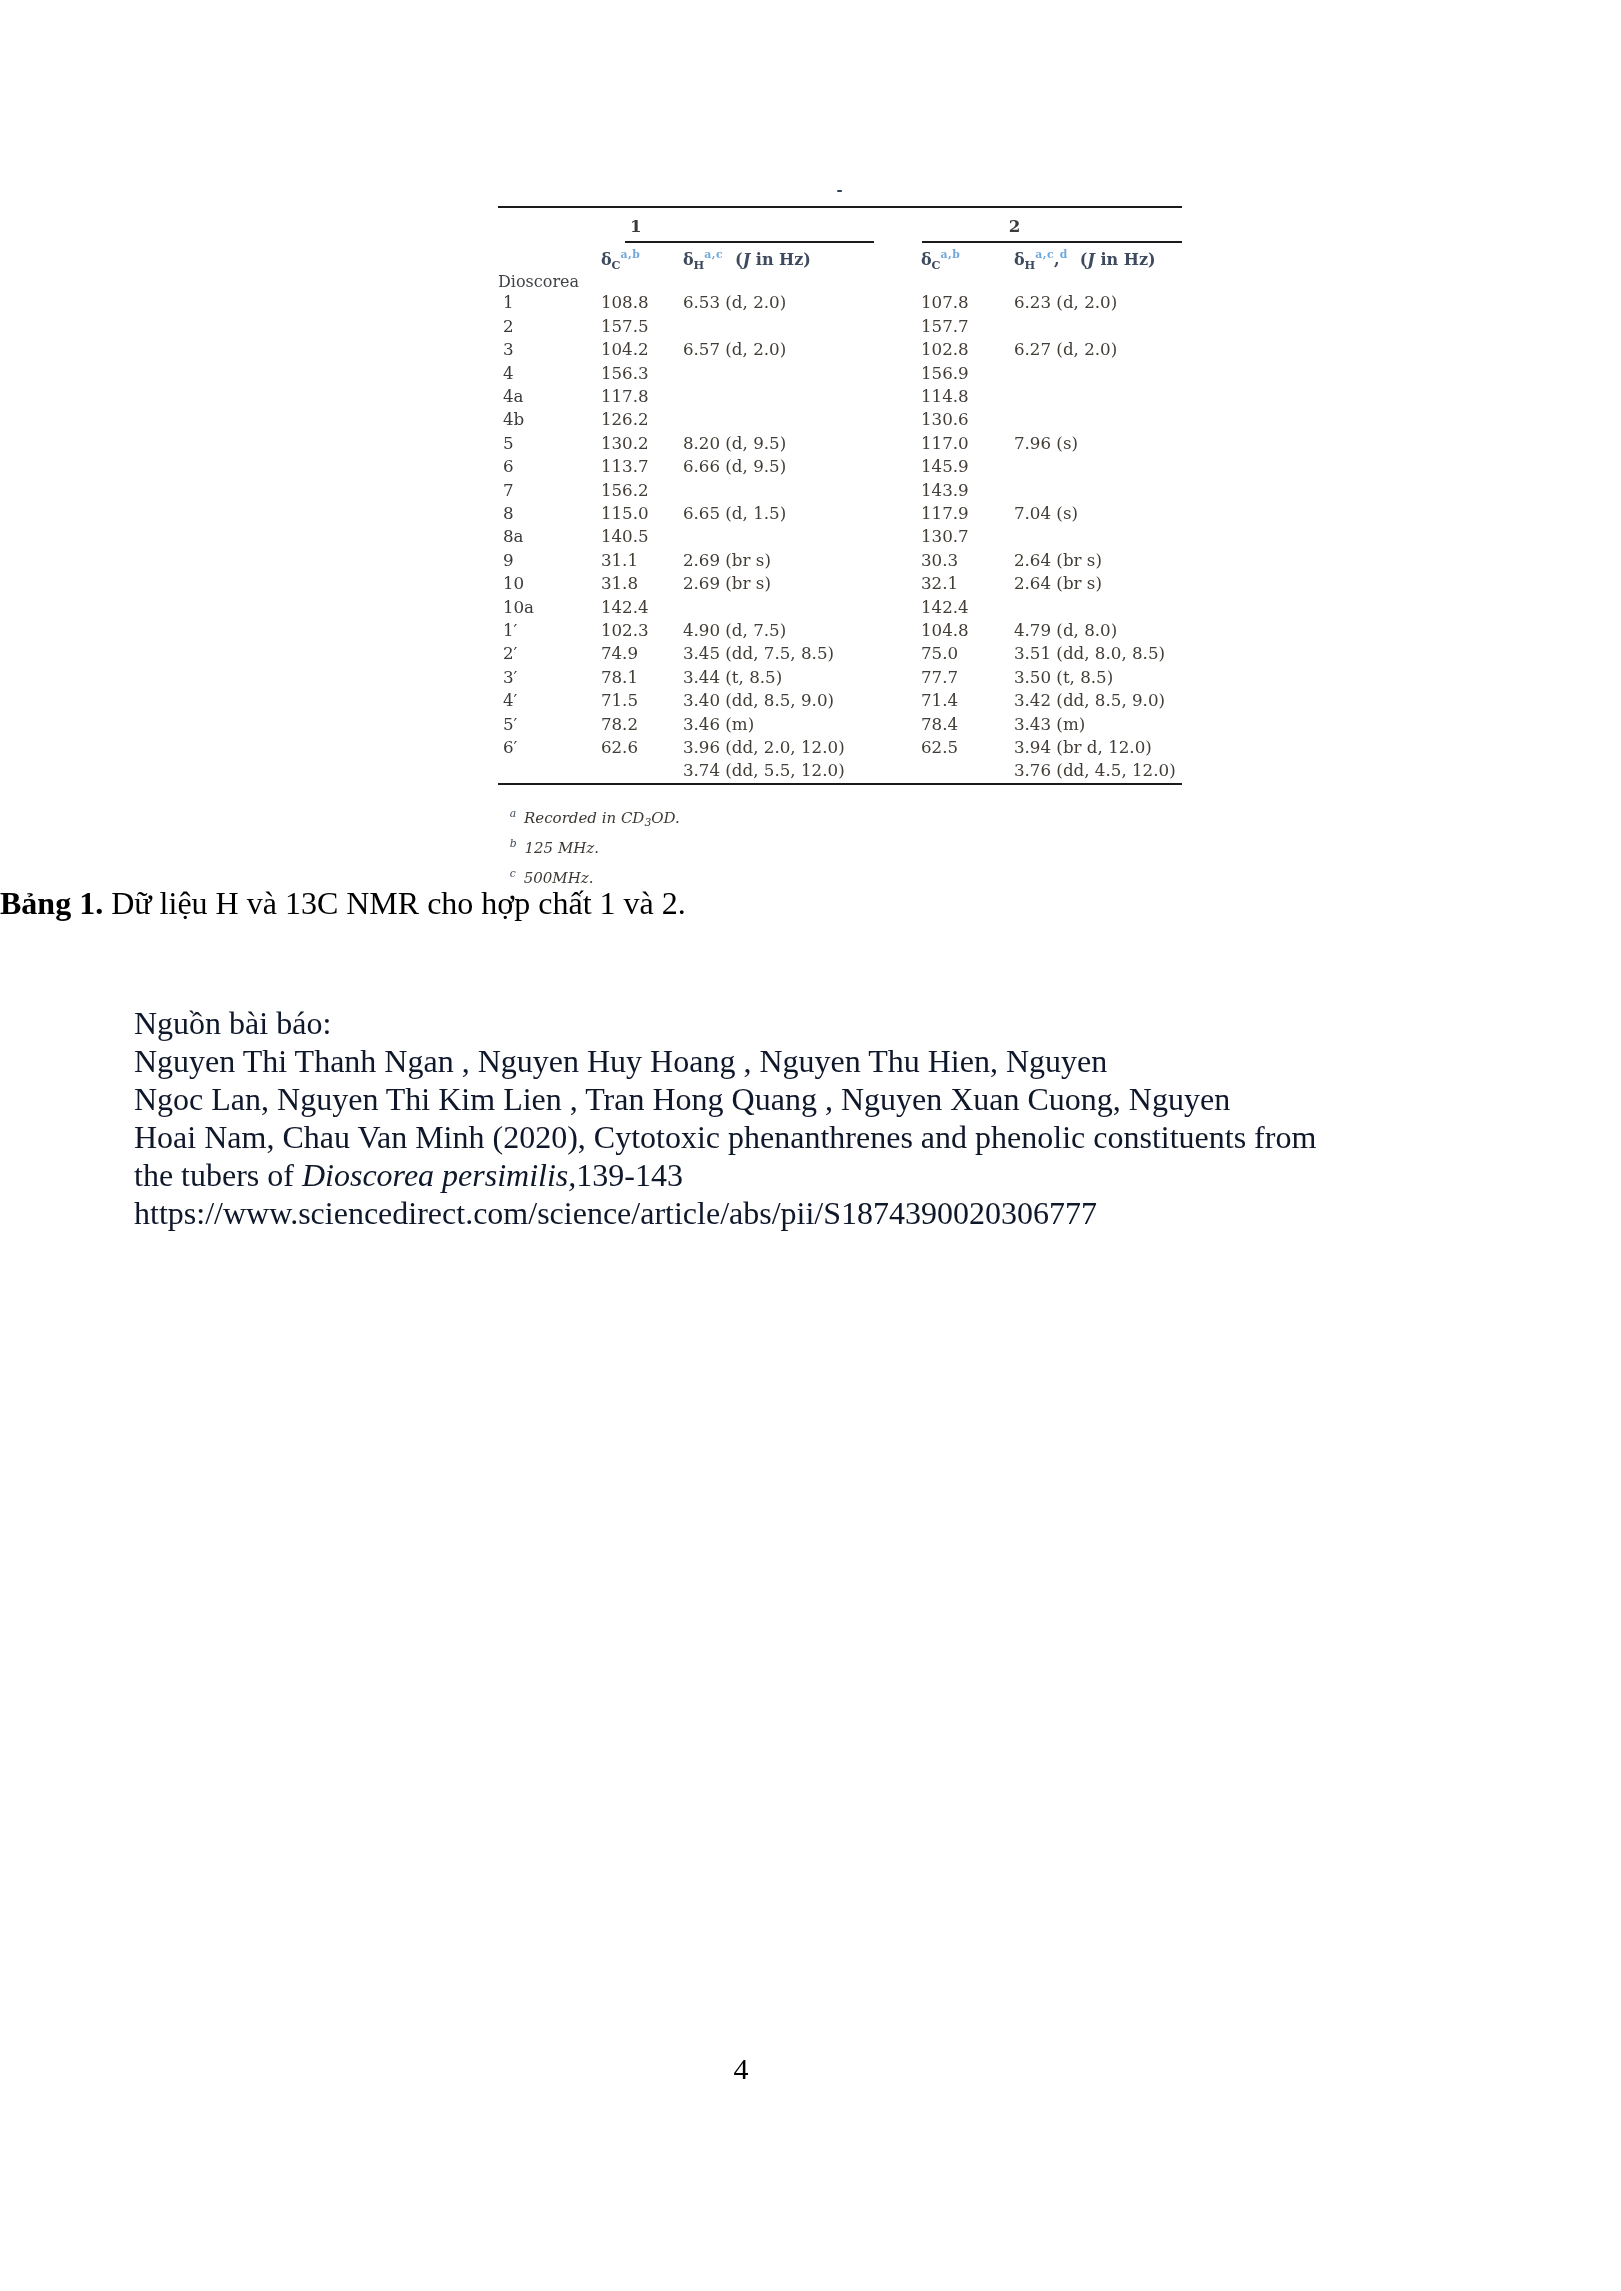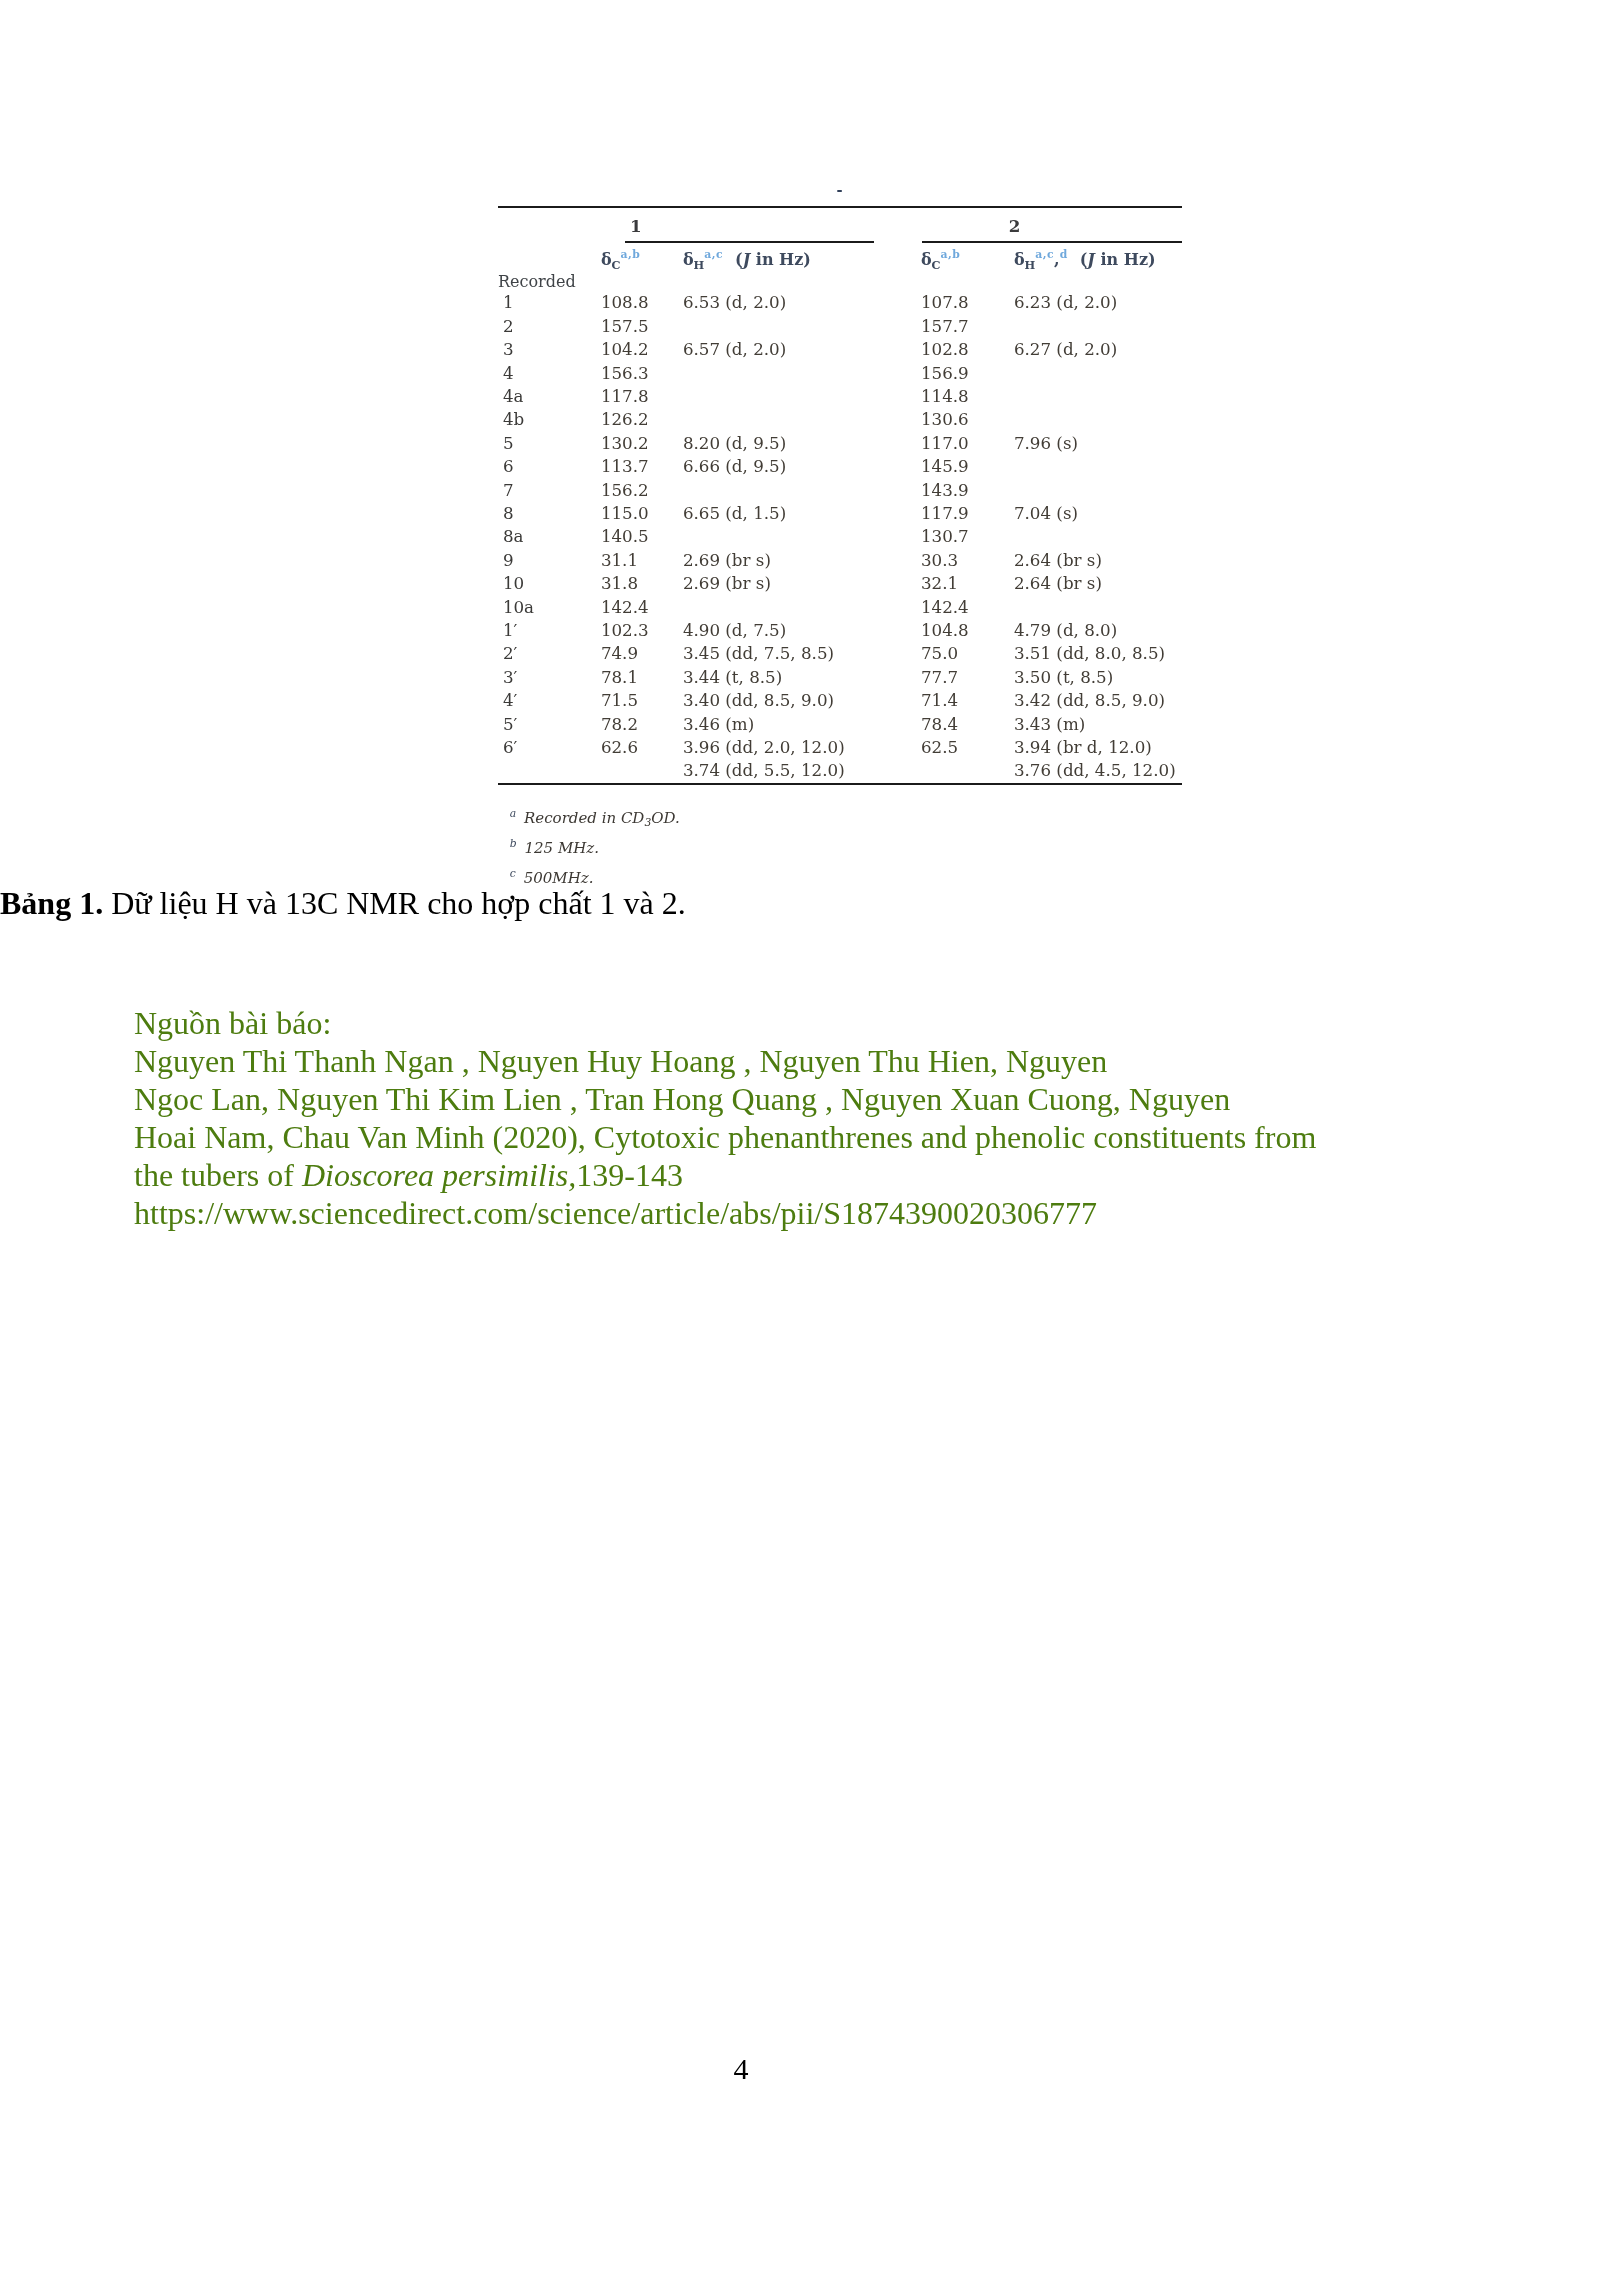--- a/index.html
+++ b/index.html
@@ -50,21 +50,21 @@
   
   .caption{
     position:absolute;left:0;top:883px;width:1621px;text-align:left;
     font-size:32px;line-height:41px;color:#000;
   }
   .caption b{font-weight:bold;}
 
   
   .source{
     position:absolute;left:134px;top:1004px;width:1441px;
-    font-size:32px;line-height:38px;color:#4d7c0f;
+    font-size:32px;line-height:38px;color:#0f172a;
   }
   .src-line{white-space:nowrap;}
   .seg-italic{font-style:italic;}
 
   
   .page-number{
     position:absolute;left:0;top:2052px;width:1482px;text-align:center;
     font-size:30px;color:#000;
   }
 </style>
@@ -77,21 +77,21 @@
   <table class="nmr">
     <colgroup>
       <col style="width:98px">
         <col style="width:82px">
         <col style="width:238px">
       <col style="width:93px">
         <col style="width:173px">
     </colgroup>
     <thead>
       <tr class="grp-row">
-        <th class="pos-head" rowspan="2">Recorded</th>
+        <th class="pos-head" rowspan="2">Dioscorea</th>
         <th colspan="2">
           <div class="grp-line grp-line-1">
             <span>1</span>
           </div>
         </th>
         <th colspan="2">
           <div class="grp-line grp-line-2">
             <span class="grp-label-2">2</span>
           </div>
         </th>

